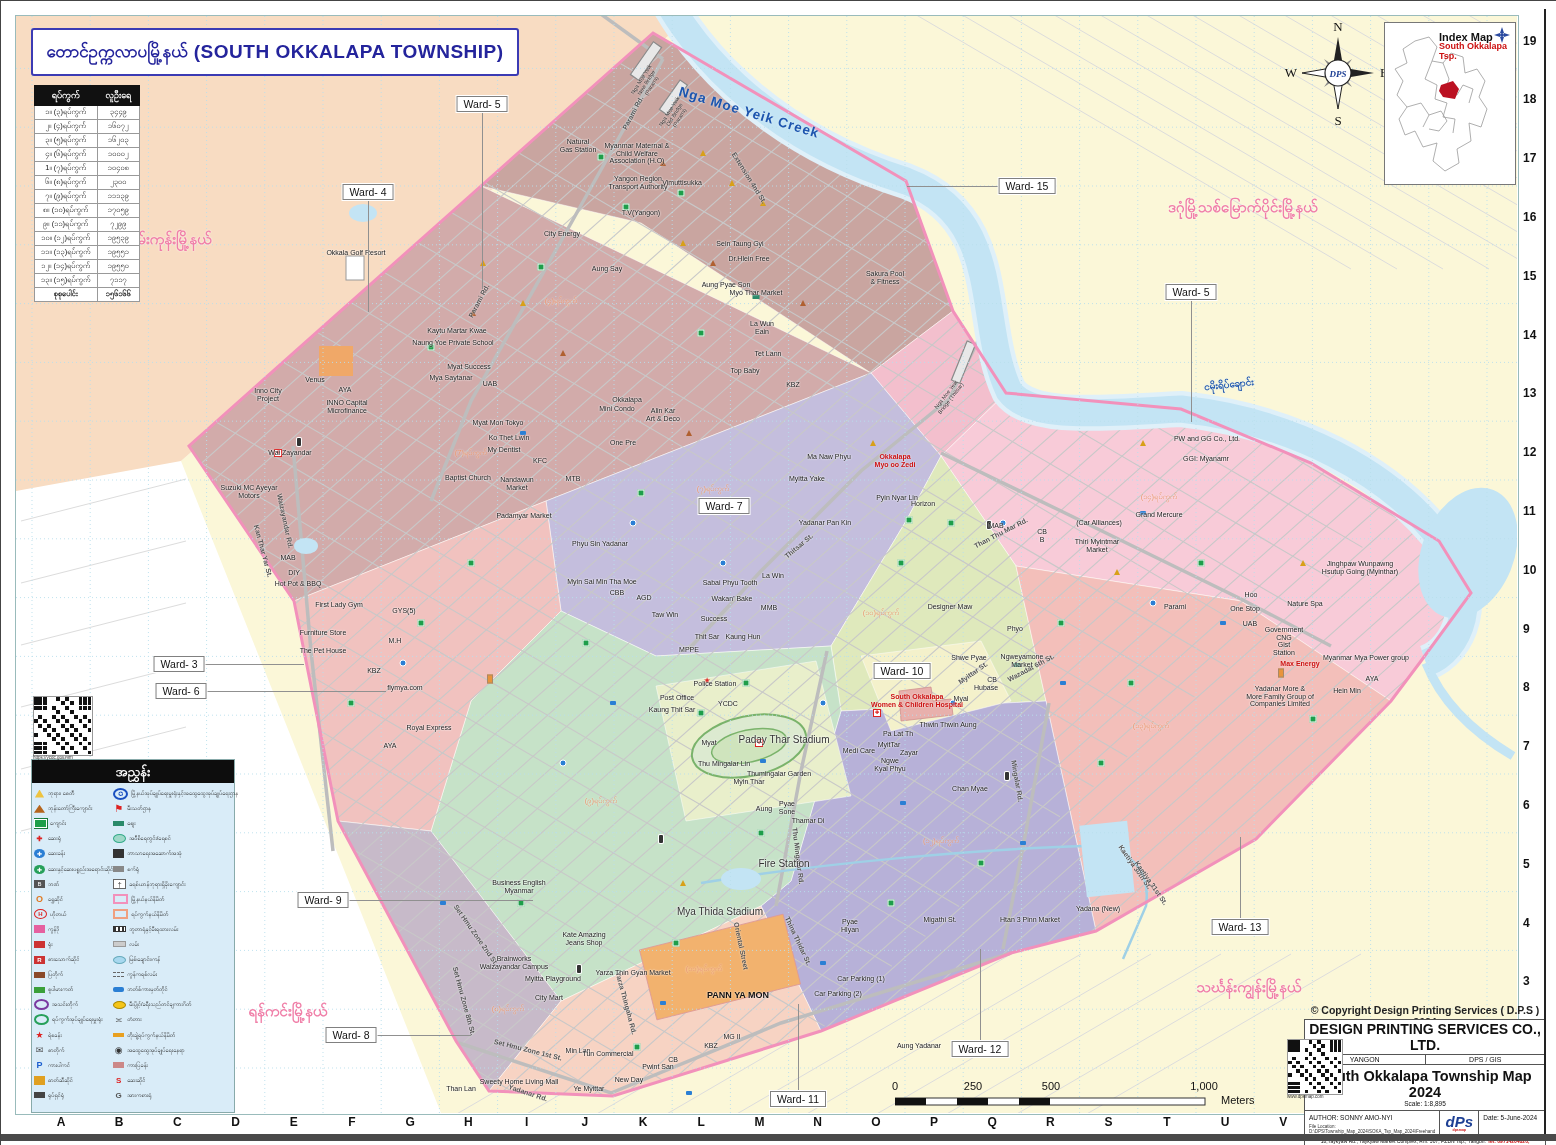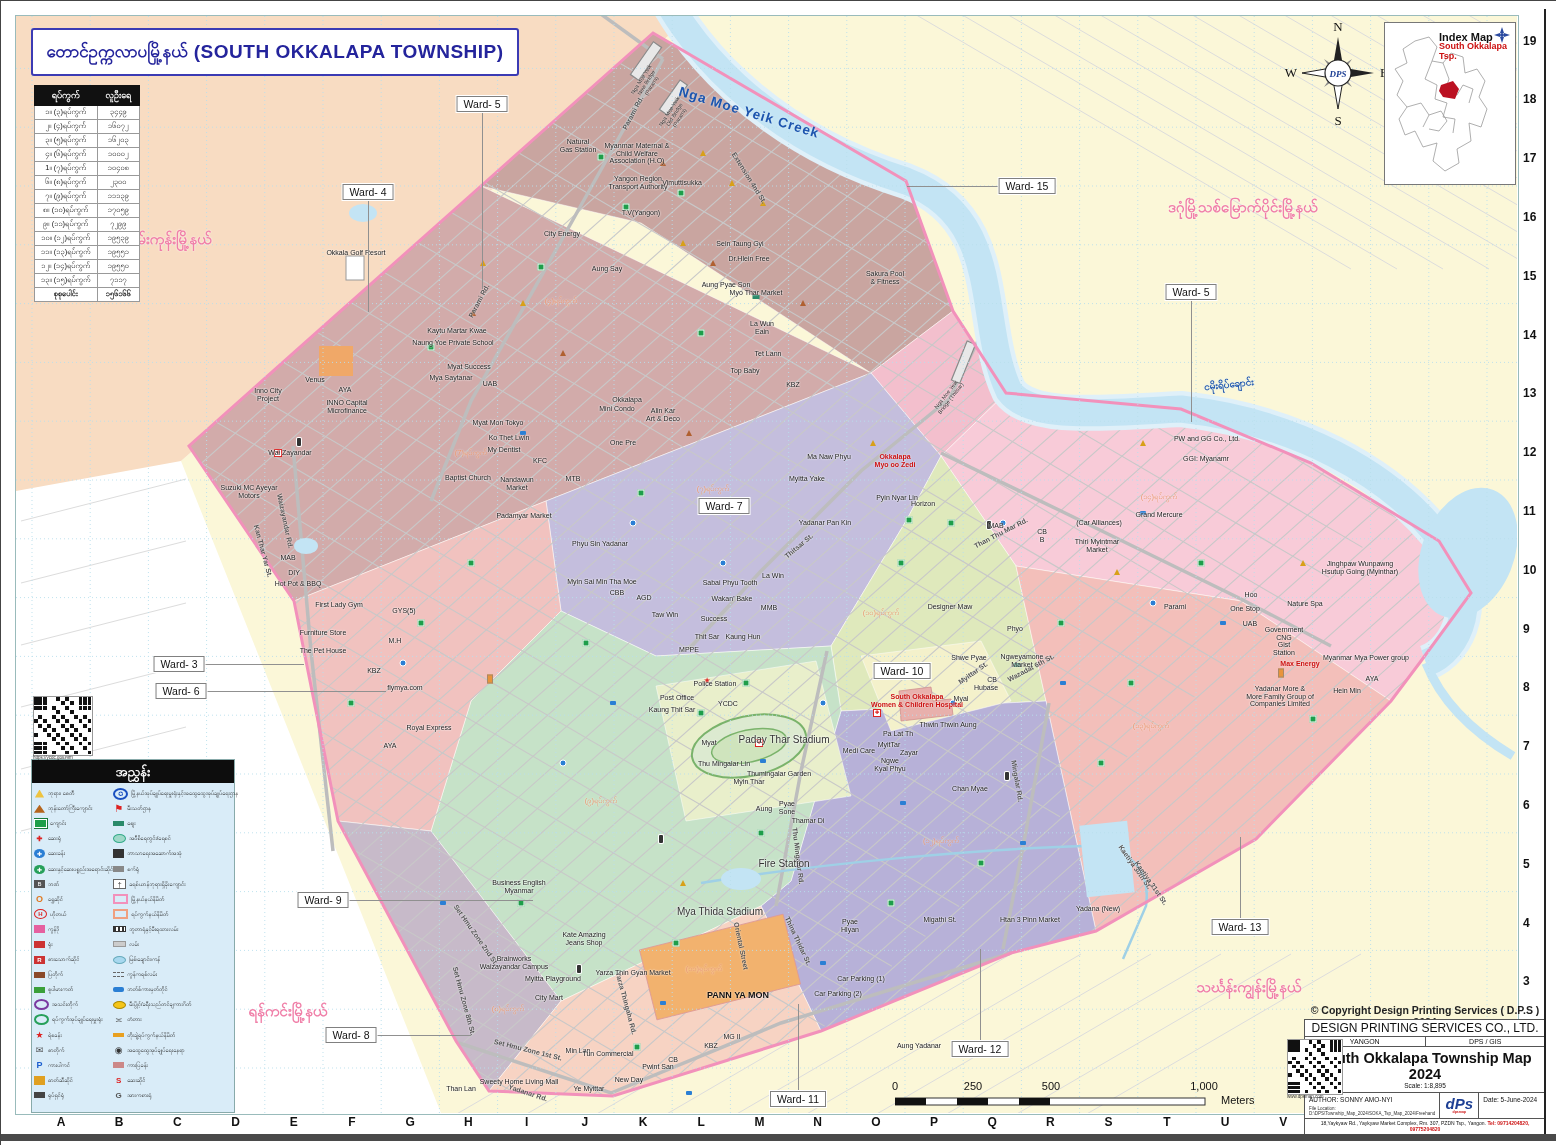--- a/index.html
+++ b/index.html
@@ -101,21 +101,21 @@
   
   .gcol{position:absolute;transform:translateX(-50%);font-size:12px;font-weight:bold;color:#111;z-index:35;}
   .grow{position:absolute;transform:translateY(-50%);font-size:12px;font-weight:bold;color:#111;z-index:35;}
   
   #copyright{position:absolute;left:1303px;top:1003px;width:242px;font-size:10.5px;font-weight:bold;color:#222;text-align:center;z-index:40;}
   #info-panel{position:absolute;left:1303px;top:1018px;width:240px;background:#fff;border:1px solid #555;z-index:40;font-size:7px;color:#111;}
   #info-panel .row{border-bottom:1px solid #555;display:flex;}
   #info-panel .row:last-child{border-bottom:none;}
   #info-panel .c{flex:1;text-align:center;padding:1px 2px;}
   #info-panel .c+.c{border-left:1px solid #555;}
-  #ip-company{font-size:12px;font-weight:normal;padding:2px 0;}
+  #ip-company{font-size:14px;font-weight:bold;padding:2px 0;}
   #ip-title{font-size:14.5px;font-weight:bold;padding:2px 0 0;}
   #ip-scale{font-size:6.5px;padding:0 0 2px;}
   #ip-author,#ip-date{font-size:6.5px;text-align:left;padding:2px;}
   #ip-file{font-size:4.5px;text-align:left;color:#333;padding:1px 2px;}
   #ip-addr{font-size:5px;text-align:left;line-height:1.25;padding:1px 2px;}
   #ip-addr .tel{color:#cc1111;font-weight:bold;}
   .dps-logo{font-style:italic;font-weight:bold;color:#1d3f94;font-size:15px;line-height:1;}
   .dps-logo small{display:block;font-size:3.5px;color:#cc1111;font-style:normal;}
   
   .qr{position:absolute;background:#fff;border:1px solid #999;z-index:41;}

